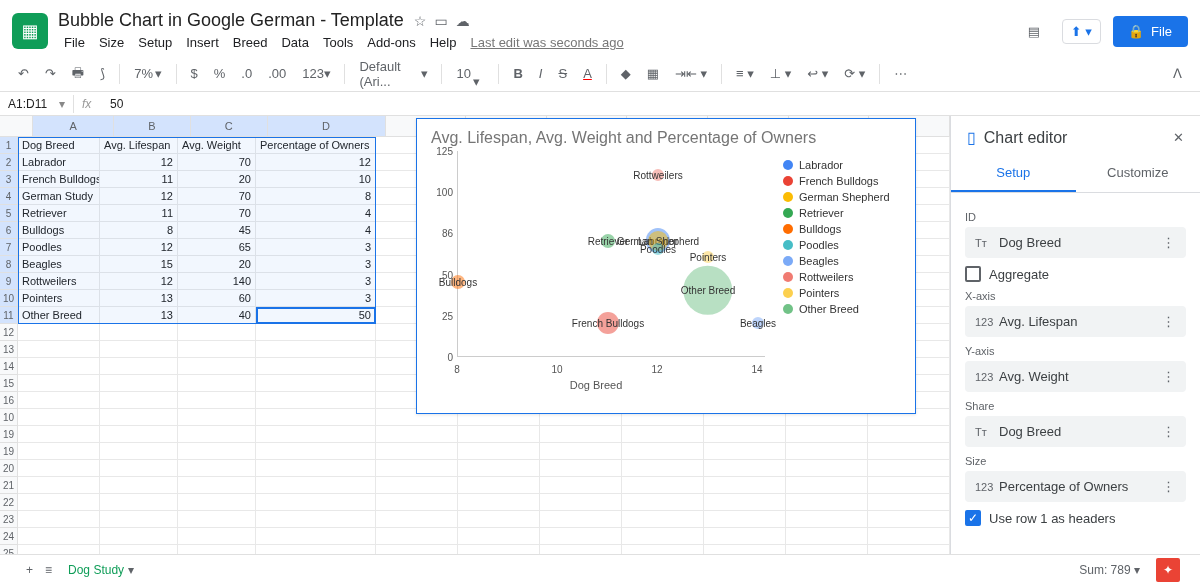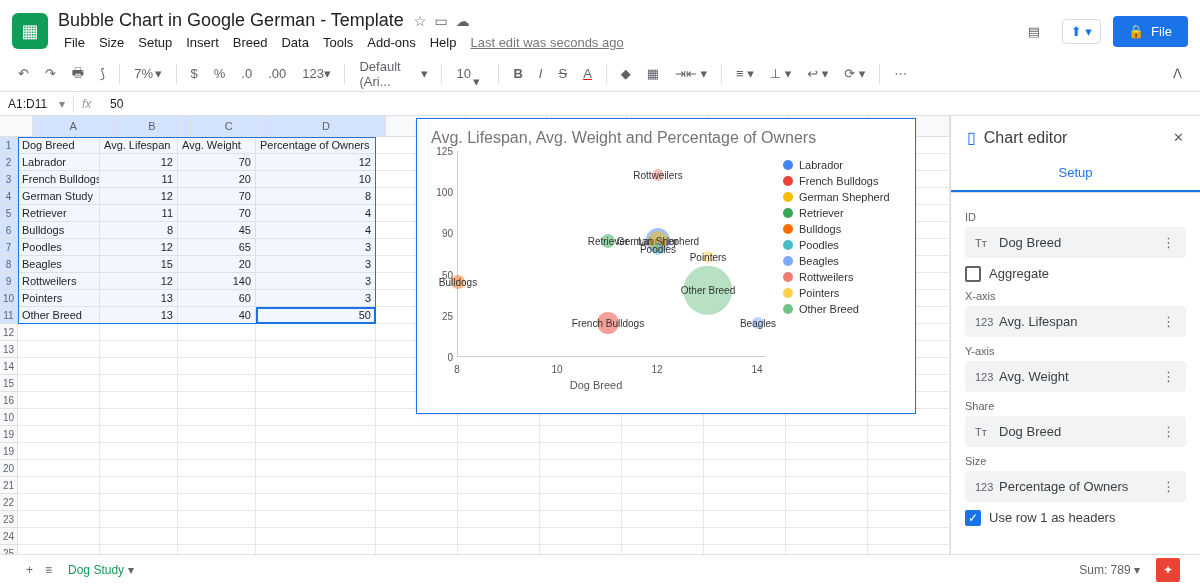--- a/index.html
+++ b/index.html
@@ -73,21 +73,21 @@
 .sb-title { font-size: 16px; color: #3c4043; display: flex; align-items: center; gap: 8px; }
 .sb-tabs { display: flex; border-bottom: 1px solid #dadce0; }
 .sb-tab { flex: 1; text-align: center; padding: 10px 0; font-size: 13px; color: #5f6368; cursor: pointer; }
 .sb-tab.active { color: #1a73e8; border-bottom: 2px solid #1a73e8; }
 .sb-content { padding: 10px 14px; overflow-y: auto; flex: 1; font-size: 12px; color: #3c4043; }
 .sb-label { font-size: 11px; color: #5f6368; margin-top: 8px; margin-bottom: 4px; }
 .sb-field { display: flex; align-items: center; justify-content: space-between; background: #f1f3f4; border-radius: 4px; padding: 8px 10px; margin-bottom: 4px; font-size: 13px; color: #3c4043; }
 .sb-field-left { display: flex; align-items: center; gap: 8px; }
 .field-icon { font-size: 11px; color: #5f6368; width: 16px; }
 .more-dots { color: #5f6368; letter-spacing: 1px; }
-.sb-check { display: flex; align-items: flex-start; gap: 8px; margin: 8px 0; font-size: 13px; }
+.sb-check { display: flex; align-items: center; gap: 8px; margin: 8px 0; font-size: 13px; }
 .chk { width: 16px; height: 16px; border: 2px solid #5f6368; border-radius: 2px; display: inline-flex; align-items: center; justify-content: center; }
 .chk.checked { background: #1a73e8; border-color: #1a73e8; color: white; font-size: 12px; }
 
 
 .bottom { display: flex; align-items: center; border-top: 1px solid #e0e0e0; height: 30px; padding: 0 20px; font-size: 12px; color: #5f6368; }
 .sheet-tab { padding: 4px 10px; color: #0f9d58; font-weight: 500; display: flex; align-items: center; gap: 4px; }
 .sum-box { margin-left: auto; padding: 4px 8px; }
 .explore-btn { width: 24px; height: 24px; background: #ea4335; border-radius: 2px; margin-left: 8px; display: flex; align-items: center; justify-content: center; color: white; }
 </style>
 </head>
@@ -580,21 +580,21 @@
               <div class="bubble-label" style="left: 250px; bottom: 98.88px;">Pointers</div>
               <div class="bubble" style="left: 250px; bottom: 65.92px; width: 49.4975px; height: 49.4975px; background: rgb(113, 194, 135);"></div>
               <div class="bubble-label" style="left: 250px; bottom: 65.92px;">Other Breed</div>
             </div>
           <div id="y-ticks"></div>
           <div id="x-ticks"></div>
           <div class="x-label">Dog Breed</div>
         <div class="y-tick" style="top: 206px;">0</div>
             <div class="y-tick" style="top: 164.8px;">25</div>
             <div class="y-tick" style="top: 123.6px;">50</div>
-            <div class="y-tick" style="top: 82.4px;">90</div>
+            <div class="y-tick" style="top: 82.4px;">86</div>
             <div class="y-tick" style="top: 41.2px;">100</div>
             <div class="y-tick" style="top: 0px;">125</div>
             <div class="x-tick" style="left: 40px;">8</div>
             <div class="x-tick" style="left: 140px;">10</div>
             <div class="x-tick" style="left: 240px;">12</div>
             <div class="x-tick" style="left: 340px;">14</div>
           </div>
         <div class="chart-legend" id="legend">
             <div class="legend-item">
               <span class="legend-dot" style="background:#4285f4"></span>
@@ -644,20 +644,21 @@
   <div class="sidebar">
     <div class="sb-header">
       <div class="sb-title">
           <span style="color:#1a73e8">▯</span>
           <span>Chart editor</span>
         </div>
       <span style="cursor:pointer;color:#5f6368">✕</span>
     </div>
     <div class="sb-tabs">
       <div class="sb-tab active">Setup</div>
+      <div class="sb-tab">Customize</div>
     </div>
     <div class="sb-content">
       <div class="sb-label">ID</div>
       <div class="sb-field">
         <div class="sb-field-left">
             <span class="field-icon">Tᴛ</span>
             <span>Dog Breed</span>
           </div>
         <span class="more-dots">⋮</span>
       </div>

